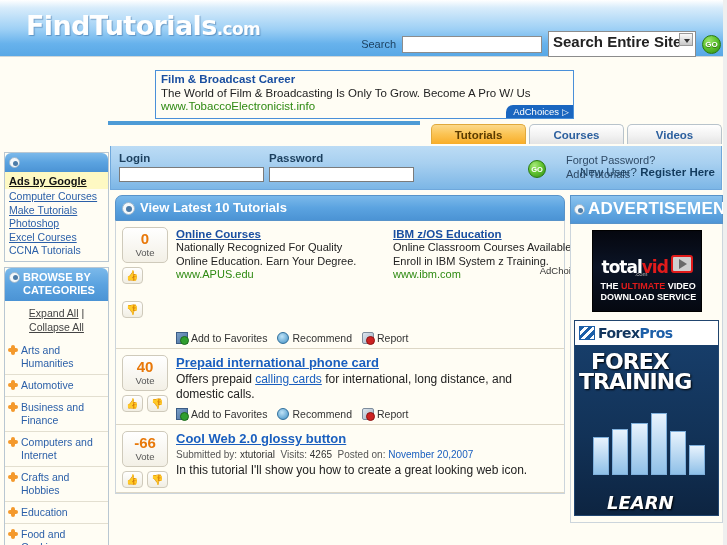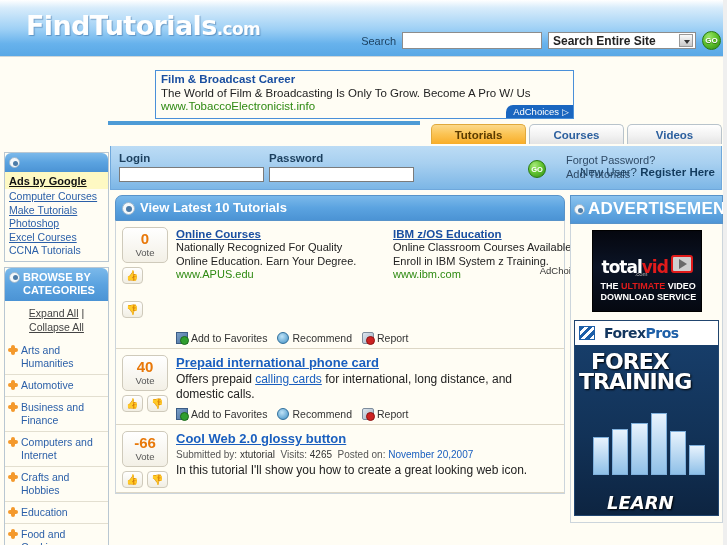--- a/index.html
+++ b/index.html
@@ -32,22 +32,22 @@
     position: absolute; right: 6px; top: 31px;
     display: flex; align-items: center; gap: 6px;
   }
   .search-label { font-size: 11px; color: #1b3f5e; }
   .search-input {
     width: 140px; height: 17px; border: 1px solid #8c8c8c;
     background: #fff; font-size: 11px; padding: 0 3px;
     font-family: "Liberation Sans", sans-serif;
   }
   .search-select {
-    width: 148px; height: 17px; border: 1px solid #8c8c8c; background: #fff;
-    font-size: 12px; position: relative; padding: 1px 0 0 4px; color: #222;
+    width: 148px; height: 26px; border: 1px solid #8c8c8c; background: #fff;
+    font-size: 15px; position: relative; padding: 1px 0 0 4px; color: #222;
     font-weight: bold; font-family: "Liberation Sans", sans-serif;
   }
   .search-select .arrow {
     position: absolute; right: 2px; top: 1px; width: 14px; height: 13px;
     background: linear-gradient(to bottom,#fafafa,#c8c8c8);
     border: 1px solid #999;
   }
   .search-select .arrow:after {
     content:""; position:absolute; left:4px; top:5px;
     border-left: 3px solid transparent; border-right: 3px solid transparent;
@@ -272,21 +272,21 @@
     border-bottom:5px solid transparent; margin-left:2px; }
   .tv-l1 { position:absolute; left: 8px; top: 50px; font-size: 9px; font-weight:bold; color:#fff; }
   .tv-l1 .red { color:#e01b1b; }
   .tv-l2 { position:absolute; left: 8px; top: 61px; font-size: 9px; font-weight:bold; color:#fff; }
 
   .banner-forex {
     width: 145px; height: 196px; border:1px solid #21456f; position:relative; overflow:hidden;
     background: linear-gradient(to bottom,#18406e 0%,#123257 60%,#0d2441 100%);
   }
   .fx-top { position:absolute; left:0; top:0; width:145px; height:24px; background:#fff;
-    display:flex; align-items:center; gap:9px; padding-left:4px; }
+    display:flex; align-items:center; gap:3px; padding-left:4px; }
   .fx-mark { width: 16px; height: 14px; background: repeating-linear-gradient(135deg,#1d5fa8 0 3px,#ffffff 3px 6px);
     border:1px solid #1d5fa8; }
   .fx-brand { font-size: 14px; font-weight:bold; color:#12365f; font-family:"DejaVu Sans", sans-serif; letter-spacing:-.5px;}
   .fx-brand .pro { color:#1d5fa8; }
   .fx-t1 { position:absolute; left: 16px; top: 28px; font-size: 22px; font-weight:bold; color:#fff;
     font-family:"DejaVu Sans", sans-serif; letter-spacing:-1px; text-shadow: 1px 1px 2px #000; }
   .fx-t2 { position:absolute; left: 4px; top: 48px; font-size: 22px; font-weight:bold; color:#fff;
     font-family:"DejaVu Sans", sans-serif; letter-spacing:-1px; text-shadow: 1px 1px 2px #000; }
   .fx-chart { position:absolute; left: 18px; top: 88px; width: 112px; height: 66px;
     display:flex; align-items:flex-end; gap: 3px; }

